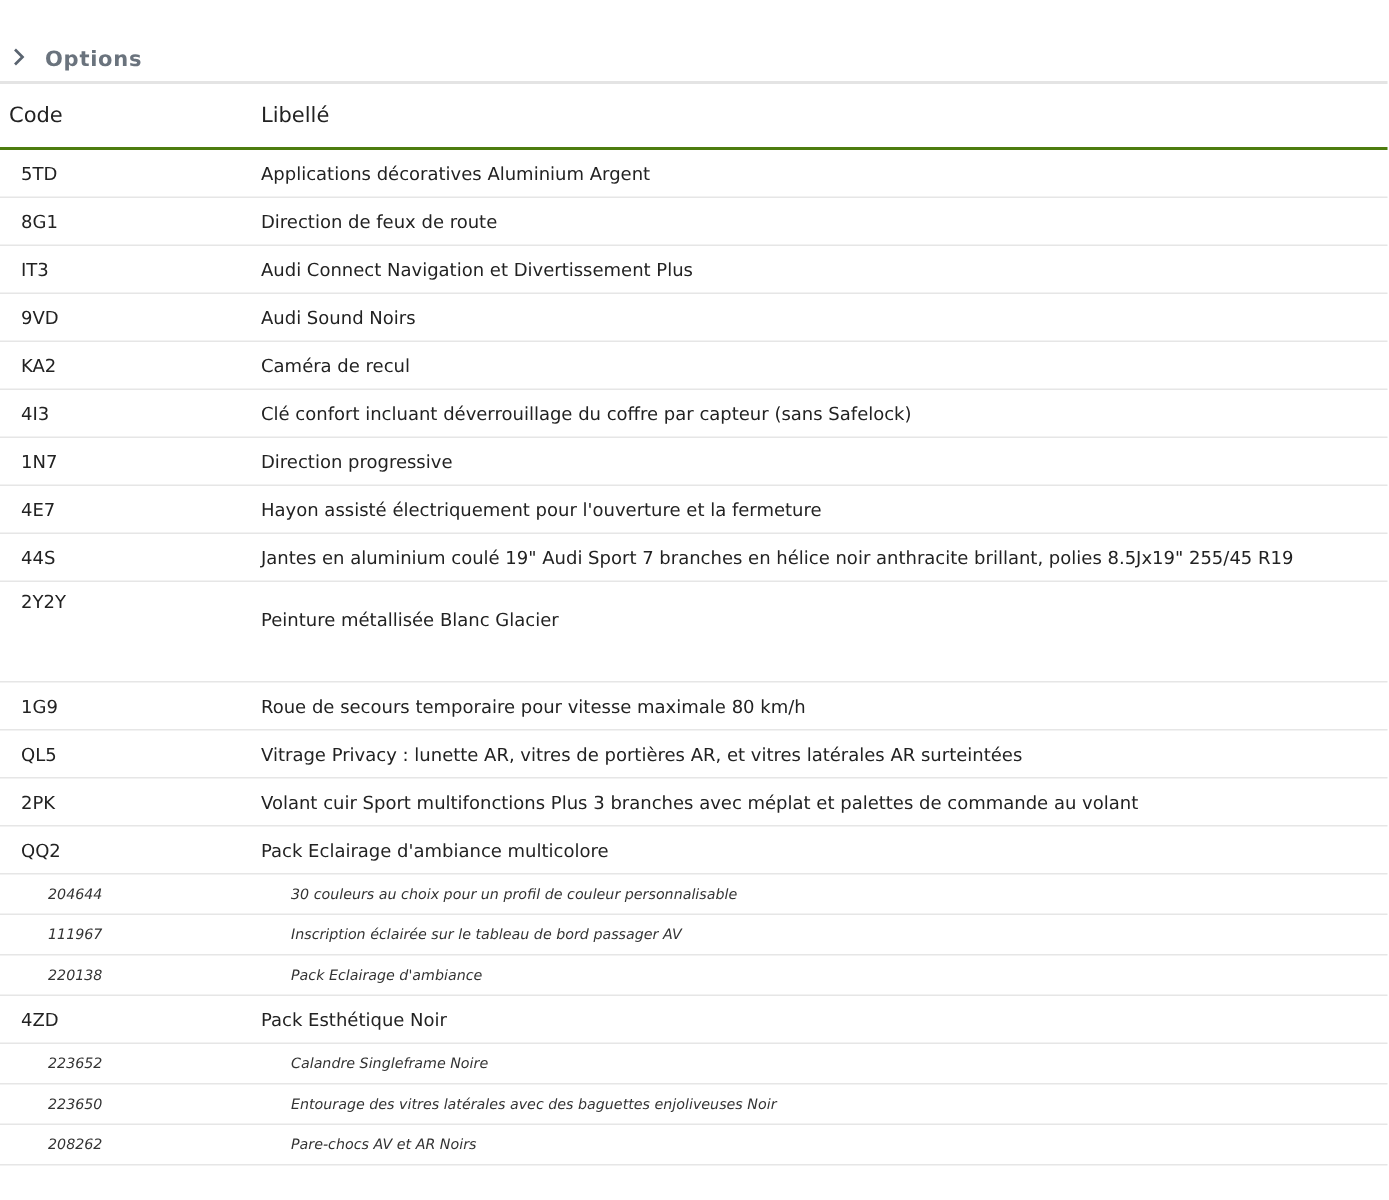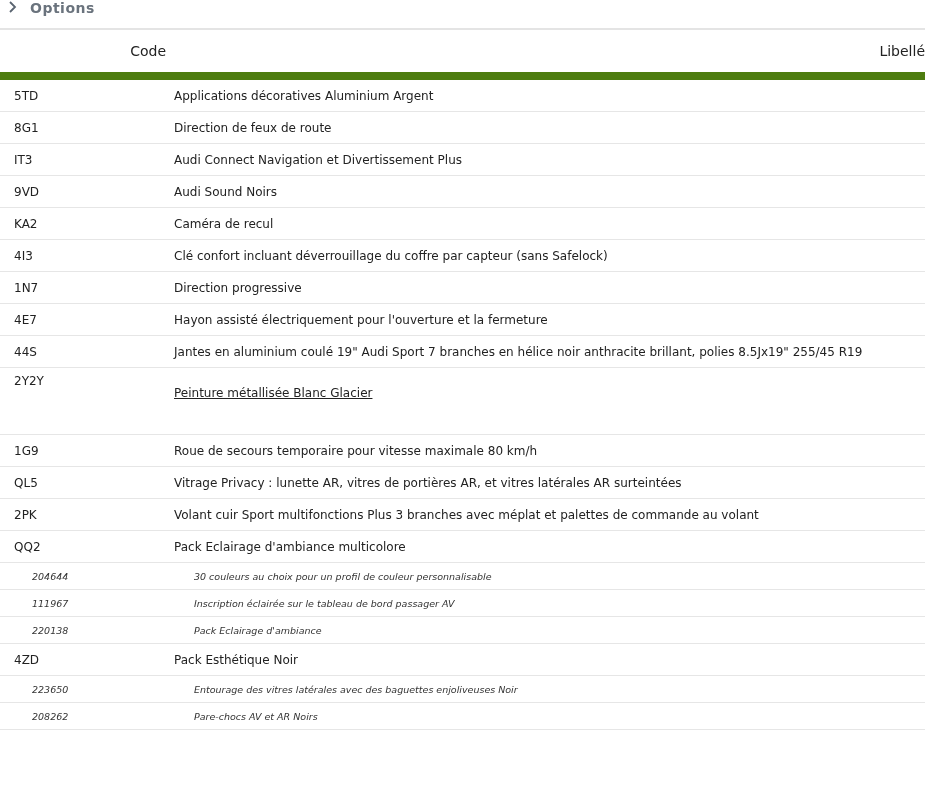--- a/index.html
+++ b/index.html
@@ -3,46 +3,47 @@
 <meta charset="utf-8">
 <style>
   html, body { margin: 0; padding: 0; background: #ffffff; }
   body {
     width: 926px; height: 800px; overflow: hidden;
     font-family: "DejaVu Sans", "Liberation Sans", sans-serif;
     color: #333333;
   }
   .section-header {
     height: 30px; box-sizing: border-box;
-    display: flex; 
+    display: flex; align-items: center;
     padding-left: 8px;
     border-bottom: 2px solid #e4e4e4;
     width: 925px;
+    margin-top: 26px;
   }
   .chevron { width: 14px; display: inline-block; color: #5a6470; font-size: 14px; margin-right: 8px; }
   .section-title { font-size: 14px; font-weight: bold; color: #6a737d; letter-spacing: 0.5px; }
   table { border-collapse: collapse; width: 925px; table-layout: fixed; }
   col.c1 { width: 166px; }
   col.c2 { width: 759px; }
   thead th {
-    text-align: right; font-weight: normal; font-size: 14px; color: #222;
-    height: 42px; padding: 0 0 0 6px; border-bottom: 8px solid #4d7c0f;
+    text-align: left; font-weight: normal; font-size: 14px; color: #222;
+    height: 42px; padding: 0 0 0 6px; border-bottom: 2px solid #4d7c0f;
     vertical-align: middle;
     margin-left: 18px;
   }
   thead th.lib { padding-left: 8px; }
   tbody td {
     font-size: 12px; color: #222; border-bottom: 1px solid #e6e6e6;
     height: 31px; padding: 0; vertical-align: middle;
   }
   tbody td.code { padding-left: 14px; margin-left: 12px; }
   tbody td.lib { padding-left: 8px; white-space: nowrap; }
   tr.tall td { height: 48px; }
   tr.tall td.code { vertical-align: top; padding-top: 6px; }
-  tr.tall td.lib { vertical-align: top; padding-top: 18px; text-decoration: underline; }
+  tr.tall td.lib { vertical-align: top; padding-top: 18px; }
   tr.sub td { height: 26px; font-size: 9.5px; font-style: italic; color: #333; }
   tr.sub td.code { padding-left: 32px; }
   tr.sub td.lib { padding-left: 28px; }
 </style>
 </head>
 <body>
 
 <div class="section-header">
   <span class="chevron">
     <svg width="10" height="12" viewBox="0 0 10 12">
@@ -130,20 +131,24 @@
       </tr>
     <tr class="sub">
         <td class="code">220138</td>
         <td class="lib">Pack Eclairage d'ambiance</td>
       </tr>
     <tr>
         <td class="code">4ZD</td>
         <td class="lib">Pack Esthétique Noir</td>
       </tr>
     <tr class="sub">
+        <td class="code">223652</td>
+        <td class="lib">Calandre Singleframe Noire</td>
+      </tr>
+    <tr class="sub">
         <td class="code">223650</td>
         <td class="lib">Entourage des vitres latérales avec des baguettes enjoliveuses Noir</td>
       </tr>
     <tr class="sub">
         <td class="code">208262</td>
         <td class="lib">Pare-chocs AV et AR Noirs</td>
       </tr>
   </tbody>
 </table>
 

